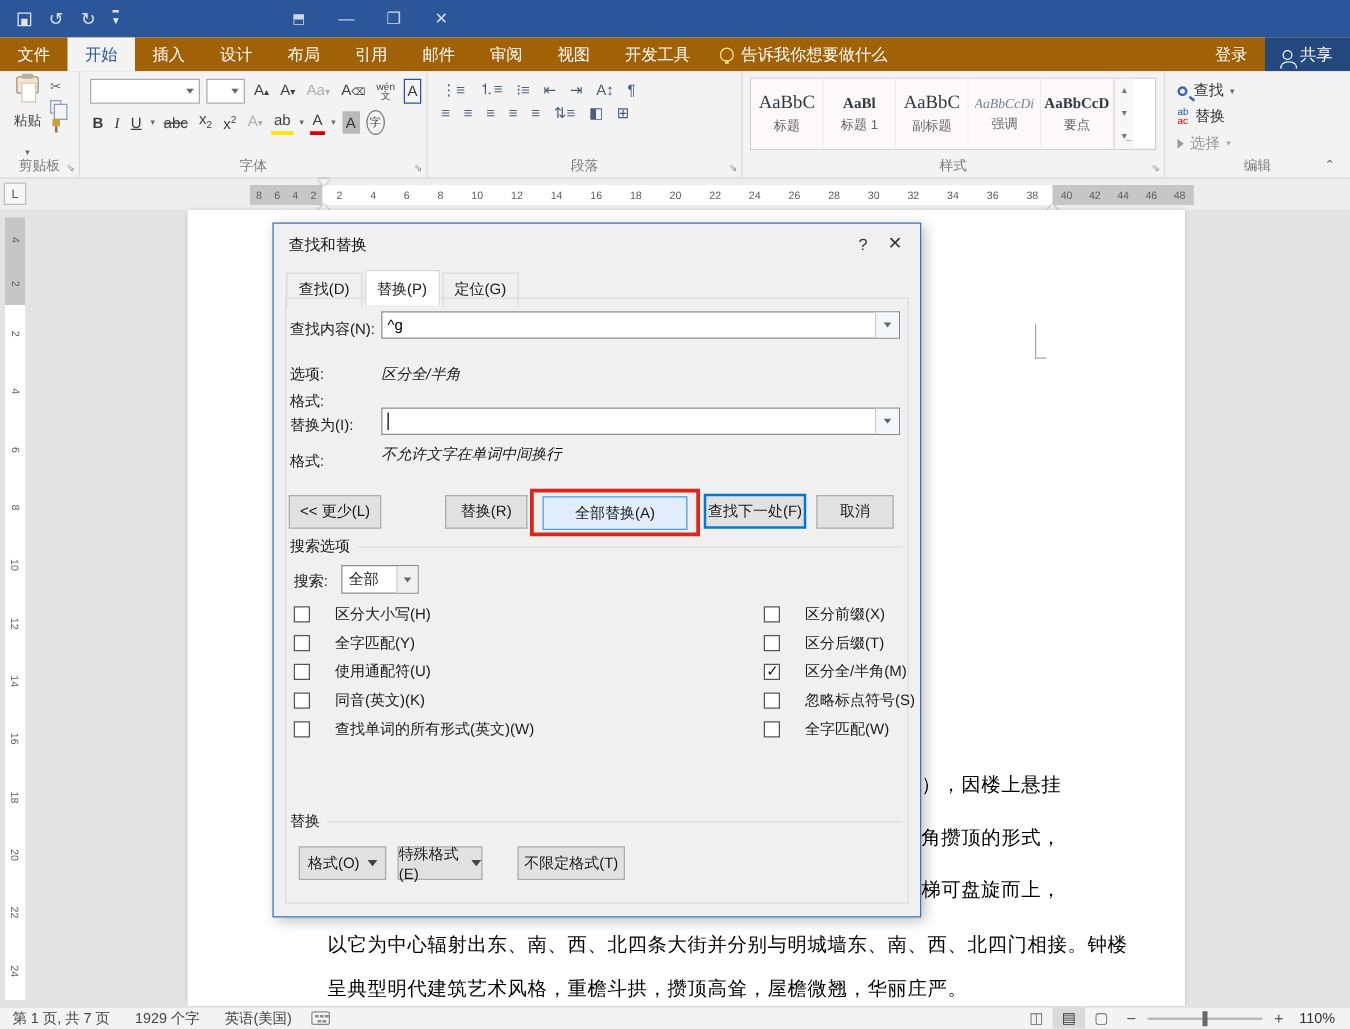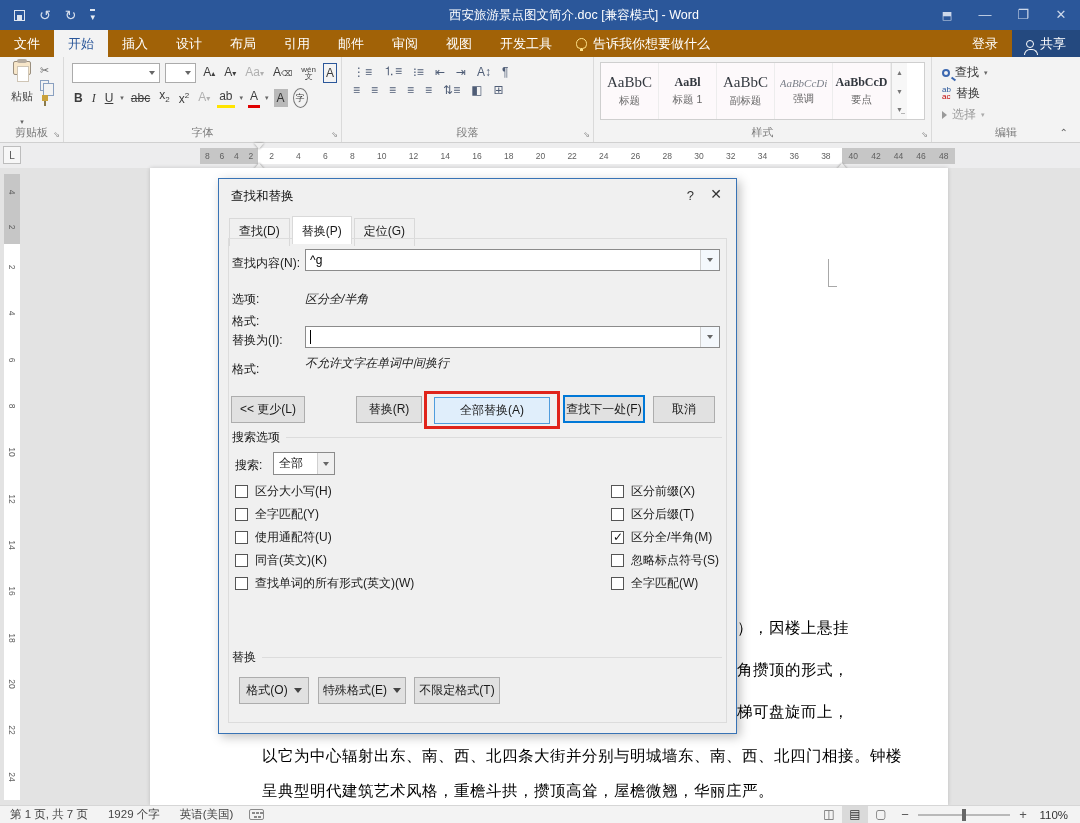--- a/index.html
+++ b/index.html
@@ -151,21 +151,21 @@
   .dbtn.replace-all { background:#e0eefb; border:1px solid #4f9cdd; }
   .annot { position:absolute; left:205px; top:212px; width:136px; height:38px; border:3px solid #e0241b; z-index:5; pointer-events:none; }
   .grp { position:absolute; left:13px; right:14px; display:flex; align-items:center; gap:6px; color:#1a1a1a; }
   .grp .gline { flex:1; border-top:1px solid #dcdcdc; }
   .search-combo { position:absolute; left:54px; width:62px; height:23px; background:#fff; border:1px solid #8b8b8b;
                   display:flex; align-items:center; }
   .search-combo .cval { flex:1; padding:0 5px; }
   .search-combo .carr2 { width:17px; height:100%; border-left:1px solid #d0d0d0; background:#f0f0f0;
                          display:flex; align-items:center; justify-content:center; }
   .chkcol { position:absolute; display:flex; flex-direction:column; gap:9px; }
-  .chkrow { display:flex; align-items:center; gap:7px; height:14px; }
+  .chkrow { display:flex; align-items:center; gap:20px; height:14px; }
   .chk { width:13px; height:13px; background:#fff; border:1px solid #555; position:relative; flex:none; }
   .chkrow.checked .chk::after { content:"✓"; position:absolute; left:1px; top:-2px; font-size:12px; color:#111; }
   .chklbl { white-space:nowrap; color:#1a1a1a; }
   .dd-tri { width:0; height:0; border-left:4px solid transparent; border-right:4px solid transparent; border-top:5px solid #444; margin-left:6px; }
 
   
   .statusbar { position:absolute; left:0; right:0; bottom:0; height:18px; background:#f3f3f3;
                border-top:1px solid #d6d6d6; display:flex; align-items:center; font-size:11.5px; color:#444; }
   .sb-item { padding:0 10px; white-space:nowrap; cursor:default; }
   .proof { width:15px; height:11px; border:1px solid #8a8a8a; border-radius:2px; position:relative; margin-left:6px; }
@@ -184,21 +184,20 @@
 
 <div class="app">
 
   <div class="titlebar">
     <div class="qat">
       <span class="qsave"></span>
       <span class="qicon">↺</span>
       <span class="qicon">↻</span>
       <span class="qcustom">▾</span>
     </div>
-    <div class="tb-title">西安旅游景点图文简介.doc [兼容模式] - Word</div>
     <div class="winctl">
       <span class="ribopt">⬒</span>
       <span>—</span>
       <span>❐</span>
       <span>✕</span>
     </div>
   </div>
 
   <div class="menubar">
     <div style="display:flex;">
@@ -562,21 +561,21 @@
       </div>
 
     <div class="grp" style="top:470px;">
       <span>替换</span>
       <span class="gline"></span>
     </div>
     <div class="dbtn" style="left:20px; top:498px; width:70px;">
       <span>格式(O)</span>
         <span class="dd-tri"></span>
     </div>
-    <div class="dbtn" style="left:99px; top:498px; width:88px;">
+    <div class="dbtn" style="left:99px; top:498px; width:68px;">
       <span>特殊格式(E)</span>
         <span class="dd-tri"></span>
     </div>
     <div class="dbtn" style="left:195px; top:498px; width:86px;">不限定格式(T)</div>
   </div>
 
   <div class="statusbar">
     <span class="sb-item">第 1 页, 共 7 页</span>
     <span class="sb-item">1929 个字</span>
     <span class="sb-item">英语(美国)</span>

